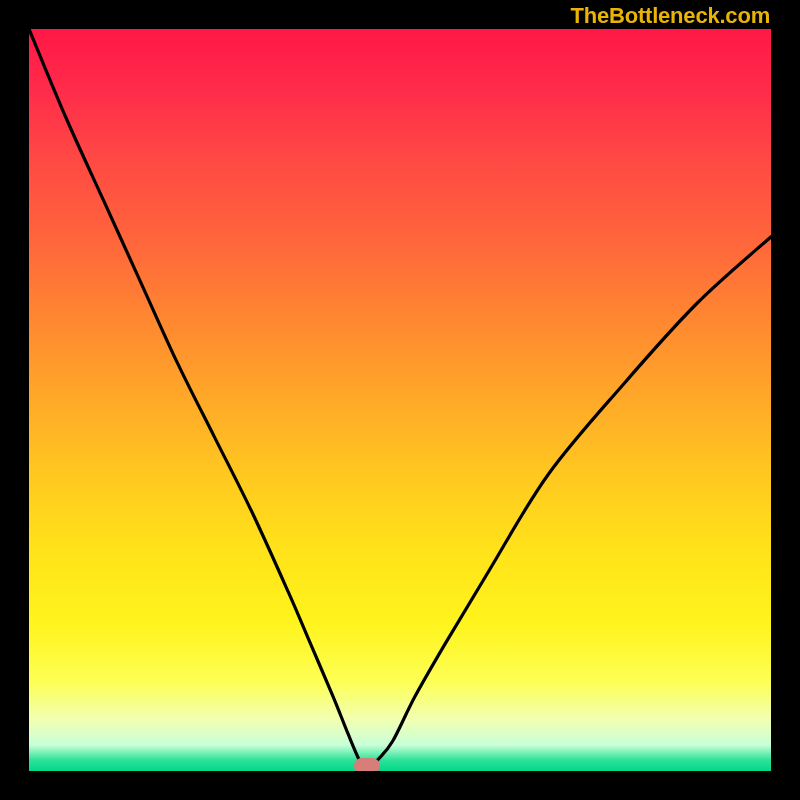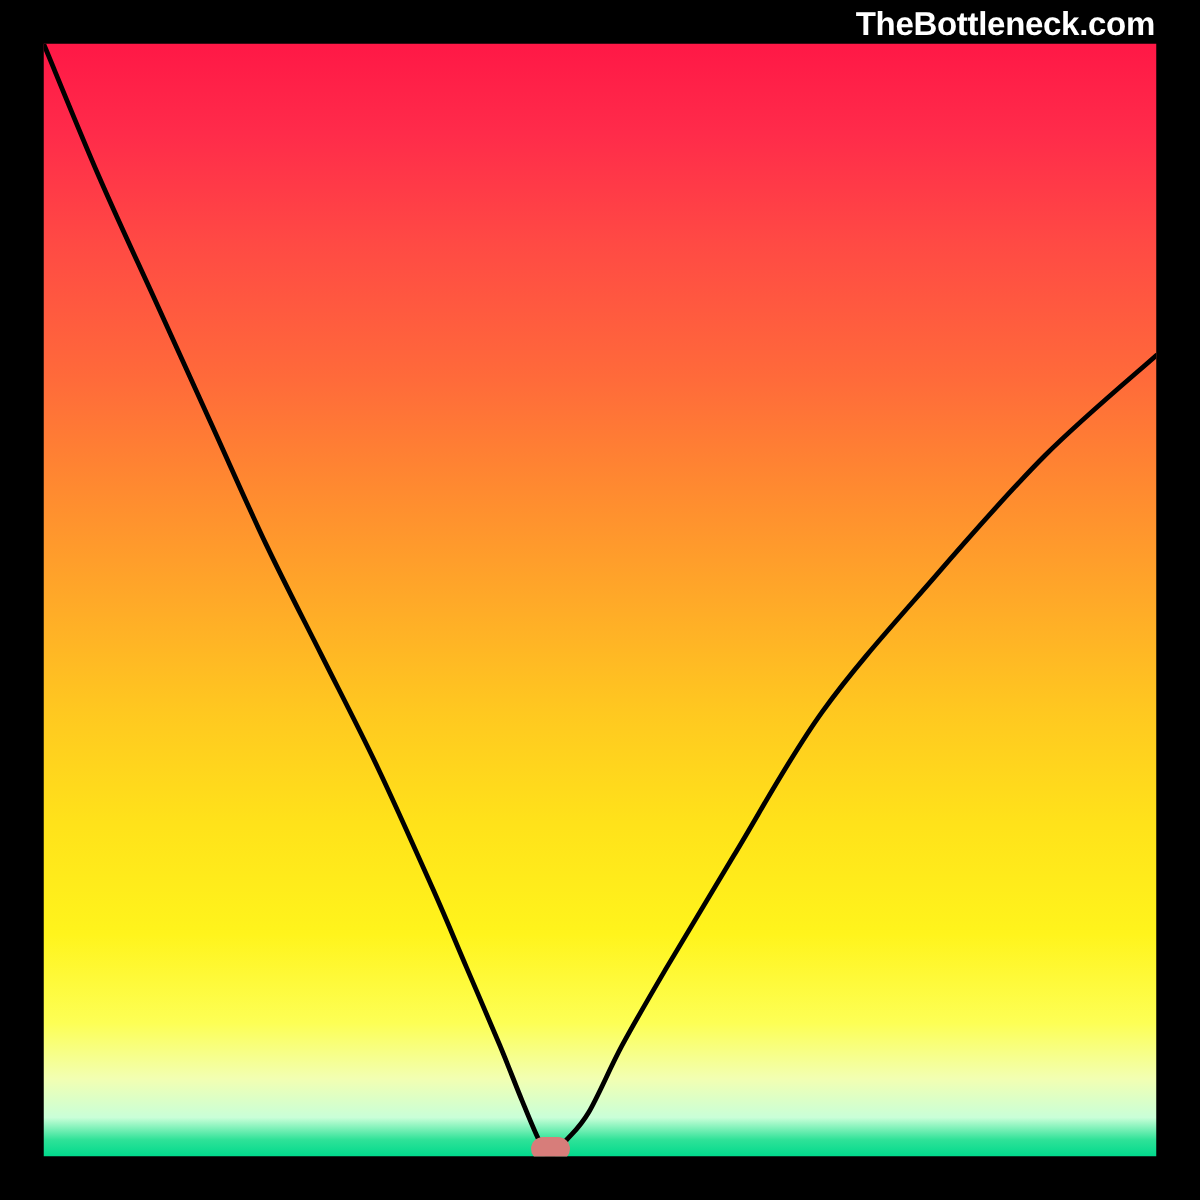--- a/index.html
+++ b/index.html
@@ -53,21 +53,21 @@
     width: 742px;
     height: 742px;
   }
   .watermark {
     position: absolute;
     top: 3px;
     right: 30px;
     font-family: Arial, Helvetica, sans-serif;
     font-size: 22px;
     font-weight: 600;
-    color: #ffffff;
+    color: #eab308;
     letter-spacing: -0.2px;
     text-align: right;
   }
   .marker {
     position: absolute;
     width: 26px;
     height: 16px;
     background: #d77d7a;
     border-radius: 8px;
   }

